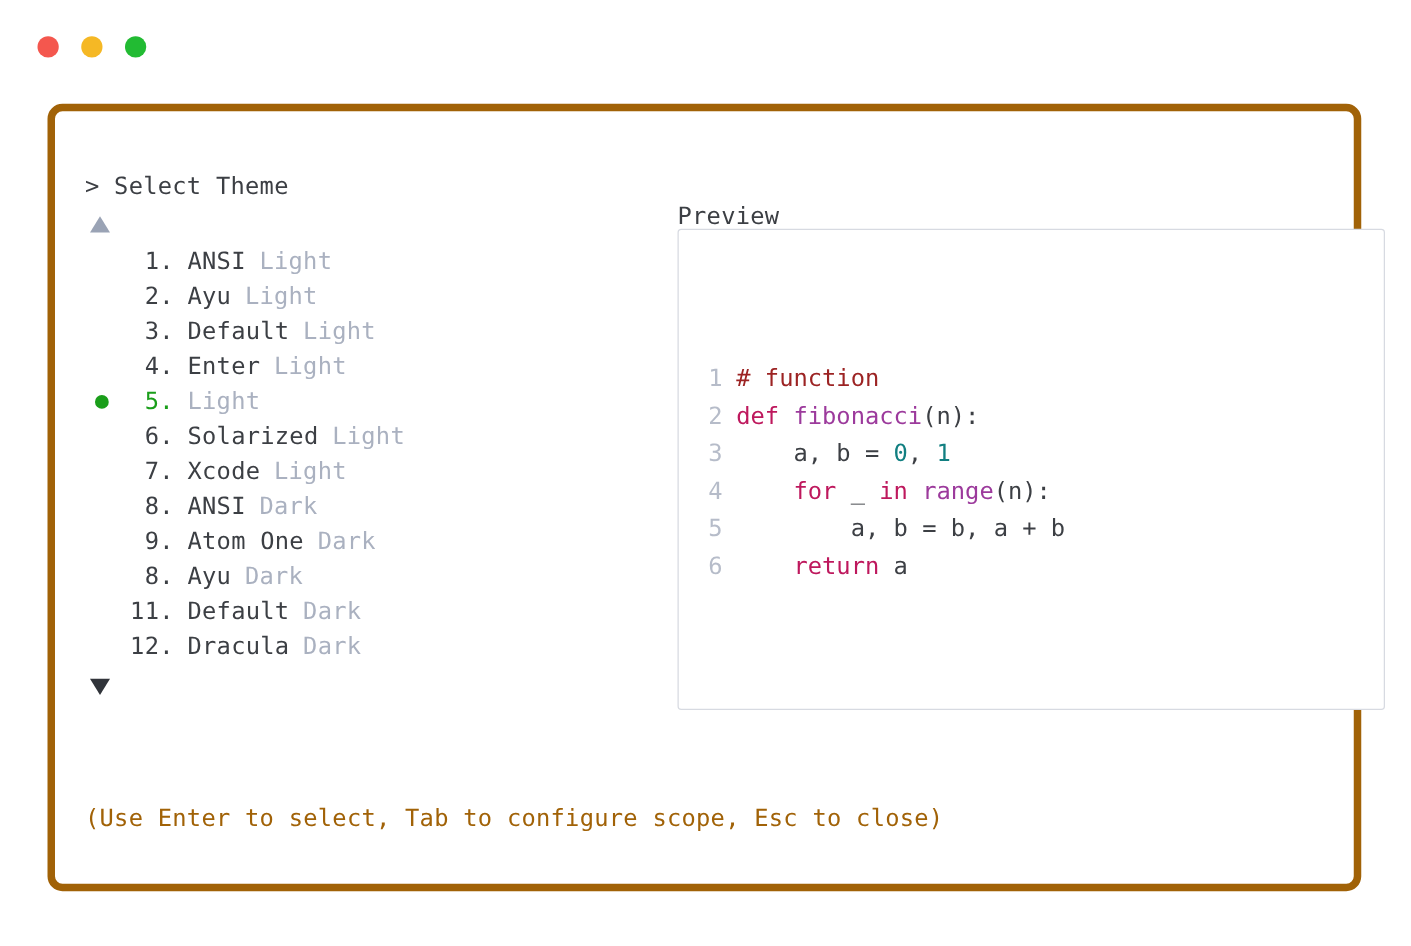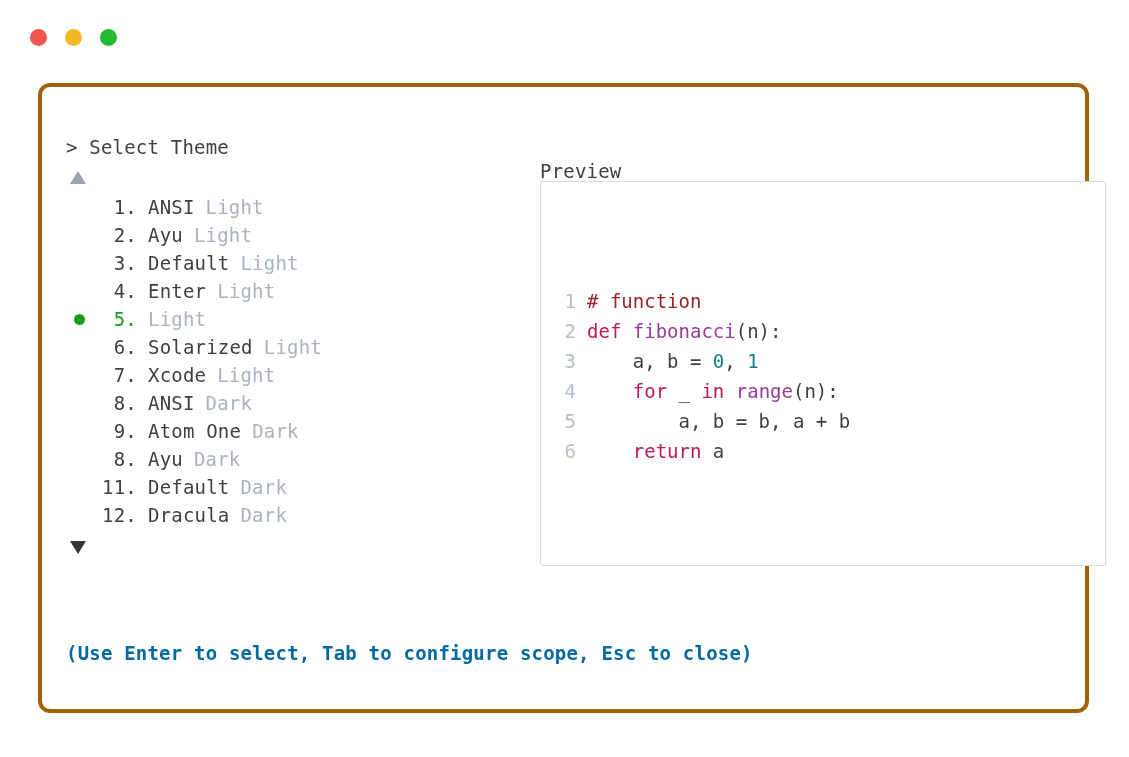--- a/index.html
+++ b/index.html
@@ -38,21 +38,21 @@
   }
 
   
   .card {
     position: absolute;
     left: 38px;
     top: 83px;
     width: 1051px;
     height: 630px;
     box-sizing: border-box;
-    border: 4px solid #a16207;
+    border: 6px solid #a16207;
     border-radius: 12px;
     background: #ffffff;
   }
 
   .left-pane {
     position: absolute;
     left: 24px;
     top: 47px;
     width: 470px;
   }
@@ -183,23 +183,22 @@
   .tok-plain   { color: #3c3f44; }
 
   
   .footer-hint {
     position: absolute;
     left: 24px;
     top: 553px;
     font-size: 19px;
     line-height: 26px;
     letter-spacing: 0.2px;
-    color: #0369a1;
-    white-space: pre;
-    font-weight: bold;
+    color: #a16207;
+    white-space: pre;
   }
 </style>
 </head>
 <body>
 
 <div id="root">
 
   <div class="titlebar">
     <span class="dot" style="background: rgb(244, 87, 78);"></span>
     <span class="dot" style="background: rgb(245, 184, 37);"></span>

